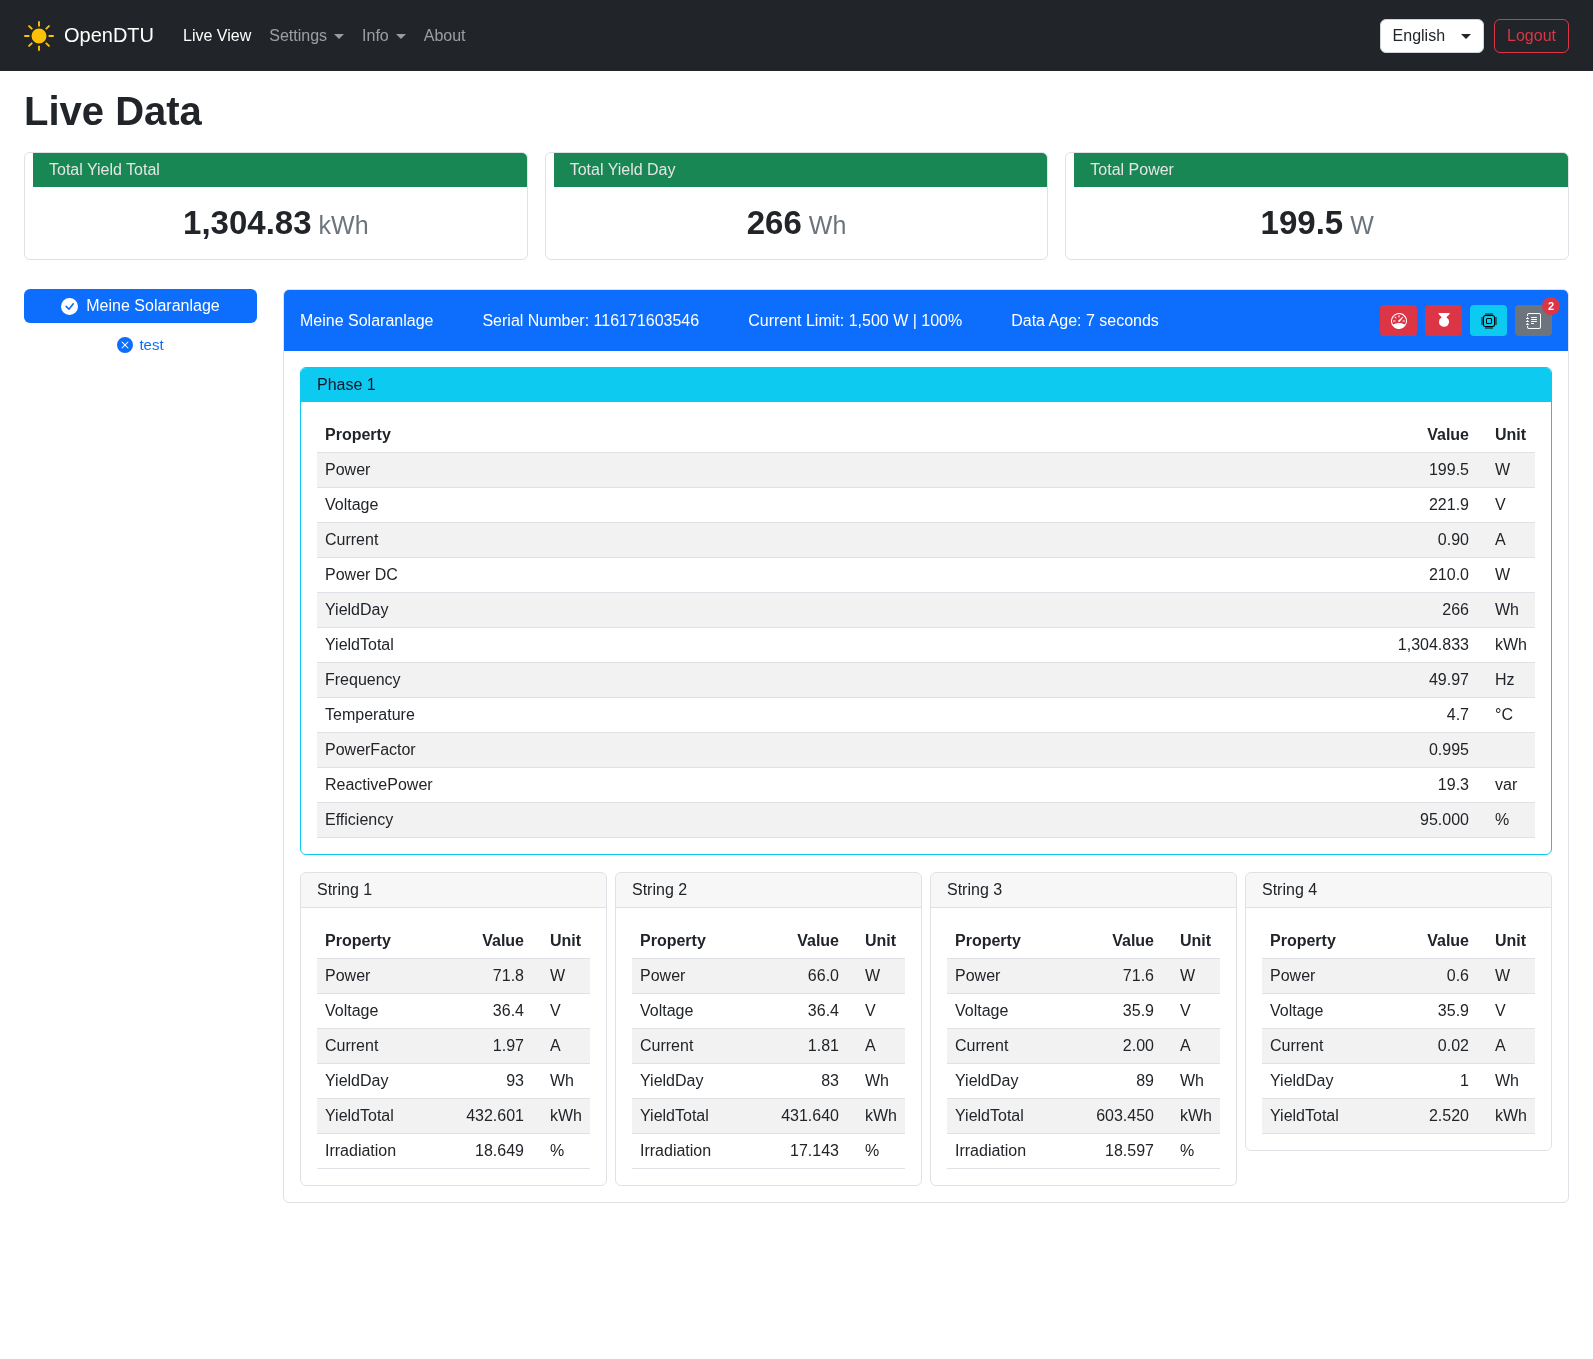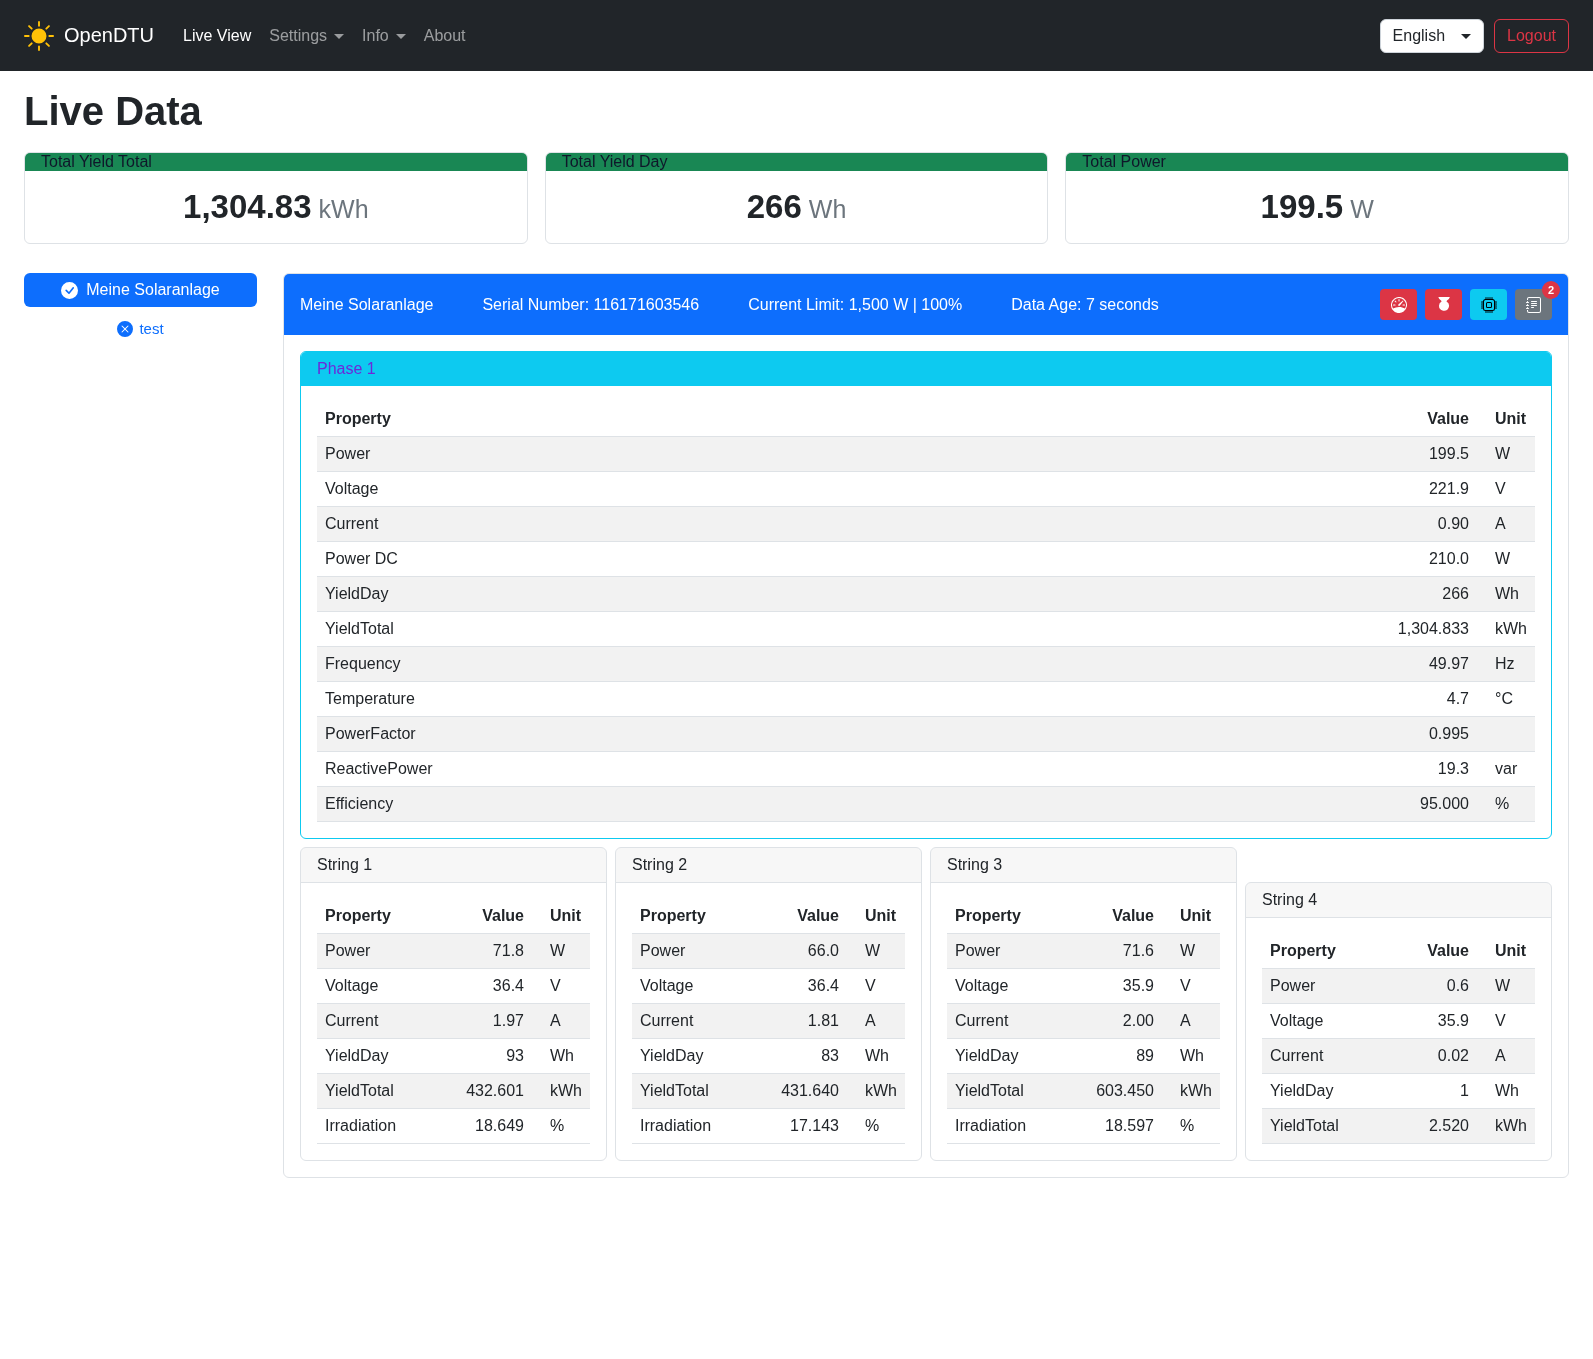--- a/index.html
+++ b/index.html
@@ -45,21 +45,21 @@
     font-family: inherit;
   }
 
   
   .page { padding: 16px 24px 24px; }
   .page-title { font-size: 40px; font-weight: 700; margin: 2px 0 18px; }
 
   
   .summary-row { display: flex; gap: 17px; margin-bottom: 29px; }
   .summary-card { flex: 1; border: 1px solid #dee2e6; border-radius: 6px; overflow: hidden; background: #fff; }
-  .summary-card-header { background: #198754; color: #0f172a; padding: 0 16px; }
+  .summary-card-header { background: #198754; color: #e5e5e5; padding: 8px 16px; margin-left: 8px; }
   .summary-card-body { padding: 17px 16px; text-align: center; }
   .summary-value { font-size: 33px; font-weight: 700; }
   .summary-unit { font-size: 25px; color: #6c757d; font-weight: 400; margin-left: 7px; }
 
   
   .main-row { display: flex; gap: 26px; align-items: flex-start; }
   .sidebar { width: 233px; flex-shrink: 0; }
   .inverter-btn {
     width: 100%; background: #0d6efd; color: #fff; border: none; border-radius: 6px;
     padding: 8px 12px; font-size: 16px; font-family: inherit;
@@ -87,35 +87,35 @@
   .event-badge {
     position: absolute; top: -8px; right: -8px;
     background: #dc3545; color: #fff; font-size: 11px; font-weight: 700;
     min-width: 18px; height: 18px; border-radius: 9px;
     display: flex; align-items: center; justify-content: center; padding: 0 5px;
   }
   .main-card-body { padding: 16px; }
 
   
   .phase-card { border: 1px solid #0dcaf0; border-radius: 6px; overflow: hidden; background: #fff; }
-  .phase-card-header { background: #0dcaf0; color: #6d28d9; padding: 8px 16px; }
+  .phase-card-header { background: #0dcaf0; color: #0f172a; padding: 8px 16px; }
   .phase-card-body { padding: 16px; }
 
   
   .data-table { width: 100%; border-collapse: collapse; font-size: 16px; }
   .data-table th, .data-table td { padding: 8px; border-bottom: 1px solid #dee2e6; text-align: left; vertical-align: middle; }
   .data-table th { font-weight: 700; }
   .data-table td.col-prop { font-weight: 400; }
   .data-table .col-prop { width: 100%; }
   .data-table .col-val { text-align: right; white-space: nowrap; padding-right: 18px; }
   .data-table .col-unit { white-space: nowrap; min-width: 48px; }
   .data-table tbody tr:nth-child(odd) { background: rgba(0,0,0,.05); }
 
   
-  .strings-row { display: flex; gap: 8px; margin-top: 8px; align-items: flex-end; }
+  .strings-row { display: flex; gap: 8px; margin-top: 17px; align-items: flex-start; }
   .string-card { flex: 1; border: 1px solid #dee2e6; border-radius: 6px; background: #fff; overflow: hidden; display: flex; flex-direction: column; }
   .string-card-header { background: rgba(0,0,0,.03); border-bottom: 1px solid #dee2e6; padding: 8px 16px; }
   .string-card-body { padding: 16px; }
 </style>
 </head>
 <body>
 
 <nav class="navbar">
   <div class="brand">
     <span>

